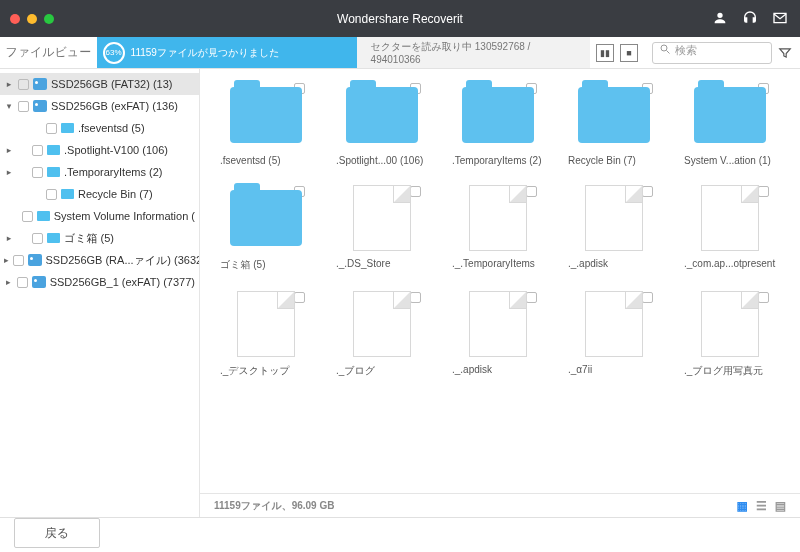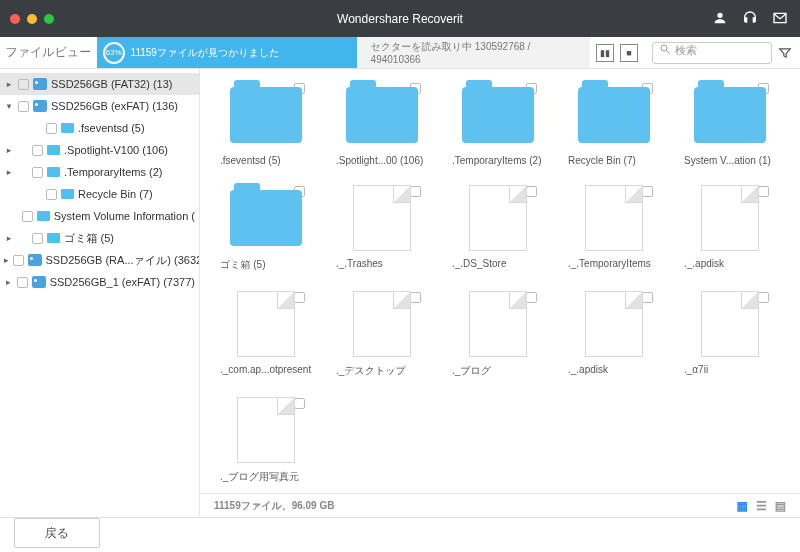--- a/index.html
+++ b/index.html
@@ -225,27 +225,20 @@
             <span class="check"></span>
             <div class="folder-thumb"></div>
           </div>
           <div class="label">ゴミ箱 (5)</div>
         </div>
         <div class="item">
           <div class="thumb">
             <span class="check"></span>
             <div class="file-thumb"></div>
           </div>
-          <div class="label">._.Trashes</div>
-        </div>
-        <div class="item">
-          <div class="thumb">
-            <span class="check"></span>
-            <div class="file-thumb"></div>
-          </div>
           <div class="label">._.DS_Store</div>
         </div>
         <div class="item">
           <div class="thumb">
             <span class="check"></span>
             <div class="file-thumb"></div>
           </div>
           <div class="label">._.TemporaryItems</div>
         </div>
         <div class="item">

